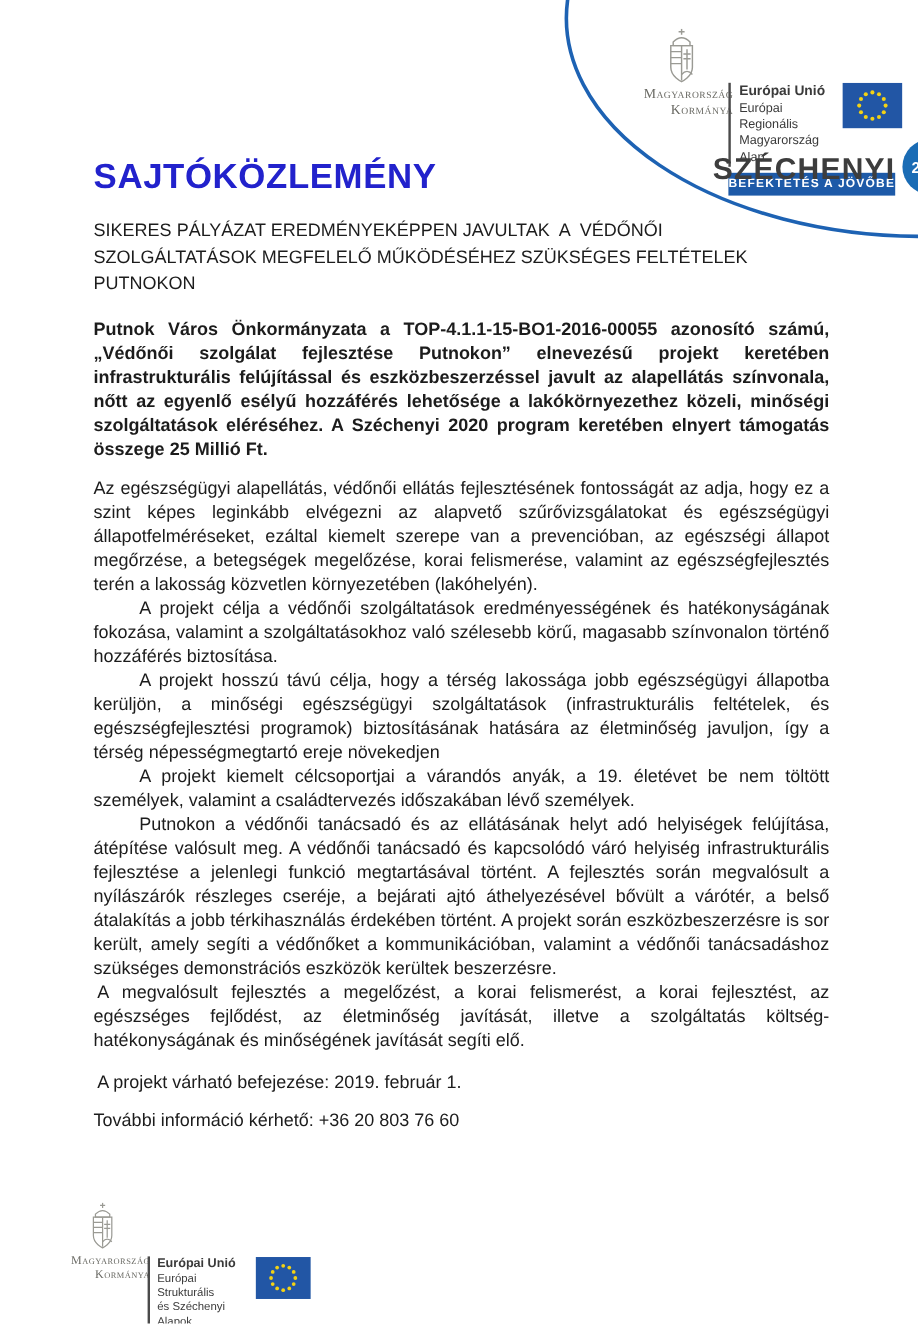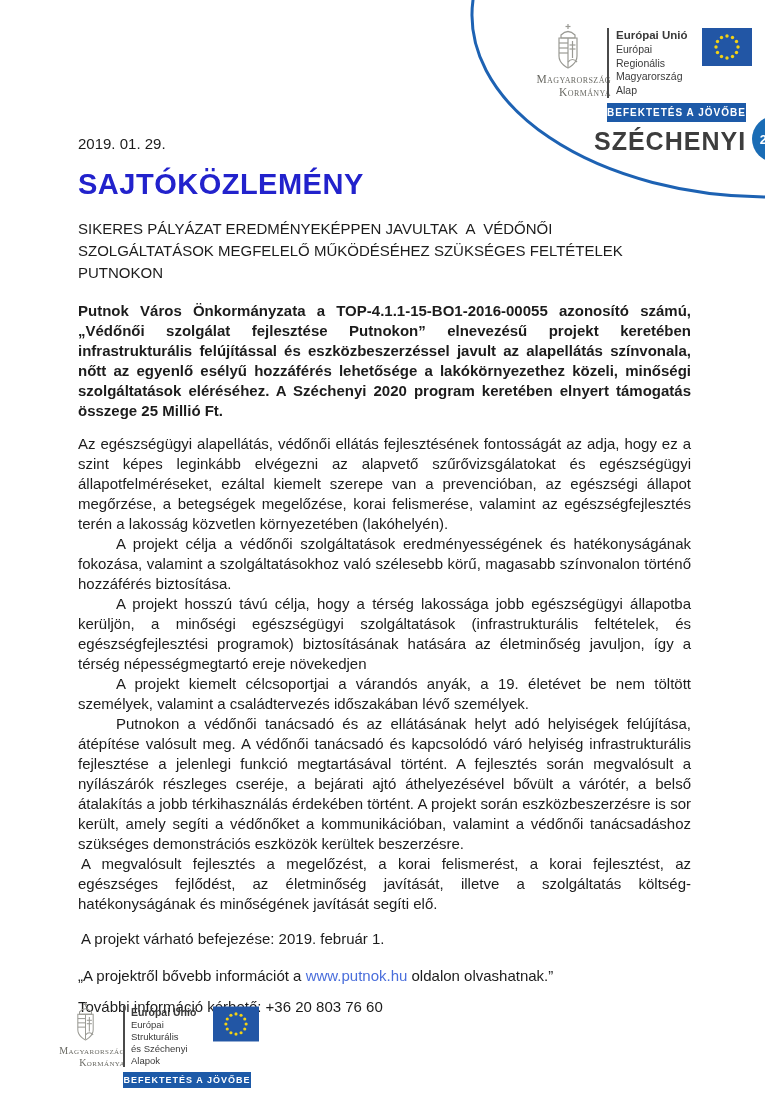--- a/index.html
+++ b/index.html
@@ -22,21 +22,21 @@
     font-family:"Liberation Serif", serif;font-variant:small-caps;
     color:#6a6a64;text-align:right;line-height:1.15;letter-spacing:.4px;margin-top:3px;
   }
   .gov-top .gov-label{font-size:11.5px;width:86px;}
   .gov-bottom .gov-label{font-size:10px;width:80px;}
 
   
   .eu-block{position:absolute;display:flex;flex-direction:column;}
   .eu-top{left:607px;top:28px;}
   .eu-bottom{left:123px;top:1006px;}
-  .eu-row{display:flex;align-items:flex-start;}
+  .eu-row{display:flex;align-items:flex-start;margin-top:41px;}
   .eu-text{border-left:2px solid #4a4a4a;padding-left:7px;line-height:1.3;color:#3a3a3a;}
   .eu-top .eu-text{width:80px;}
   .eu-bottom .eu-text{width:76px;padding-left:6px;line-height:1.25;}
   .eu-title{font-weight:bold;}
   .eu-top .eu-title{font-size:11.5px;}
   .eu-top .eu-line{font-size:10.5px;}
   .eu-bottom .eu-title{font-size:10.5px;}
   .eu-bottom .eu-line{font-size:9.5px;}
   .flag{display:block;margin-left:6px;}
   .flag-bg{fill:var(--eu-flag-blue,#2256a5);}
@@ -139,36 +139,34 @@
   </div>
 
   <div class="szechenyi">
     <span class="szech-text">SZÉCHENYI</span>
     <span class="pin">
       <span class="pin-year">2020</span>
     </span>
   </div>
 
   <div class="content">
-    <p class="date">2019. 01. 29.</p>
     <h1 class="title">SAJTÓKÖZLEMÉNY</h1>
     <p class="subtitle">SIKERES PÁLYÁZAT EREDMÉNYEKÉPPEN JAVULTAK  A  VÉDŐNŐI SZOLGÁLTATÁSOK MEGFELELŐ MŰKÖDÉSÉHEZ SZÜKSÉGES FELTÉTELEK PUTNOKON</p>
 
     <p class="lead just">Putnok Város Önkormányzata a TOP-4.1.1-15-BO1-2016-00055 azonosító számú, „Védőnői szolgálat fejlesztése Putnokon” elnevezésű projekt keretében infrastrukturális felújítással és eszközbeszerzéssel javult az alapellátás színvonala, nőtt az egyenlő esélyű hozzáférés lehetősége a lakókörnyezethez közeli, minőségi szolgáltatások eléréséhez.  A Széchenyi 2020 program keretében elnyert támogatás összege 25 Millió Ft.</p>
 
     <p class="just">Az egészségügyi alapellátás, védőnői ellátás fejlesztésének fontosságát az adja, hogy ez a szint képes leginkább elvégezni az alapvető szűrővizsgálatokat és egészségügyi állapotfelméréseket, ezáltal kiemelt szerepe van a prevencióban, az egészségi állapot megőrzése, a betegségek megelőzése, korai felismerése, valamint az egészségfejlesztés terén a lakosság közvetlen környezetében (lakóhelyén).</p>
     <p class="just indent"><span class="b">A projekt célja</span><span> a védőnői szolgáltatások eredményességének és hatékonyságának fokozása, valamint a szolgáltatásokhoz való szélesebb körű, magasabb színvonalon történő hozzáférés biztosítása.</span></p>
     <p class="just indent">A projekt hosszú távú célja, hogy a térség lakossága jobb egészségügyi állapotba kerüljön, a minőségi egészségügyi szolgáltatások (infrastrukturális feltételek, és egészségfejlesztési programok) biztosításának hatására az életminőség javuljon, így a térség népességmegtartó ereje növekedjen</p>
     <p class="just indent"><span class="b">A projekt kiemelt célcsoportjai</span><span> a várandós anyák, a 19. életévet be nem töltött személyek, valamint a családtervezés időszakában lévő személyek.</span></p>
     <p class="just indent">Putnokon a védőnői tanácsadó és az ellátásának helyt adó helyiségek felújítása, átépítése valósult meg. A védőnői tanácsadó és kapcsolódó váró helyiség infrastrukturális fejlesztése a jelenlegi funkció megtartásával történt.  A fejlesztés során megvalósult a nyílászárók részleges cseréje, a bejárati ajtó áthelyezésével bővült a várótér, a belső átalakítás a jobb térkihasználás érdekében történt.  A projekt során eszközbeszerzésre is sor került, amely segíti a védőnőket a kommunikációban, valamint a védőnői tanácsadáshoz szükséges demonstrációs eszközök kerültek beszerzésre.</p>
     <p class="just tiny-indent">A megvalósult fejlesztés a megelőzést, a korai felismerést, a korai fejlesztést, az egészséges fejlődést, az életminőség javítását, illetve a szolgáltatás költség-hatékonyságának és minőségének javítását segíti elő.</p>
 
     <p class="completion tiny-indent">A projekt várható befejezése: 2019. február 1.</p>
 
-    <p class="info"><span>„A projektről bővebb információt a </span><a class="link">www.putnok.hu</a><span> oldalon olvashatnak.”</span></p>
 
     <p class="contact">További információ kérhető: +36 20 803 76 60</p>
   </div>
 
   <div class="gov-block gov-bottom">
     <svg class="crest" width="29" height="40" viewBox="0 0 34 46" aria-hidden="true">
       <g fill="none" stroke-width="1.2">
         <line x1="17" y1="0" x2="17" y2="5"></line>
         <line x1="14.5" y1="2.5" x2="19.5" y2="2.5"></line>
         <path d="M10 11 Q17 4 24 11 L24 14 L10 14 Z"></path>

